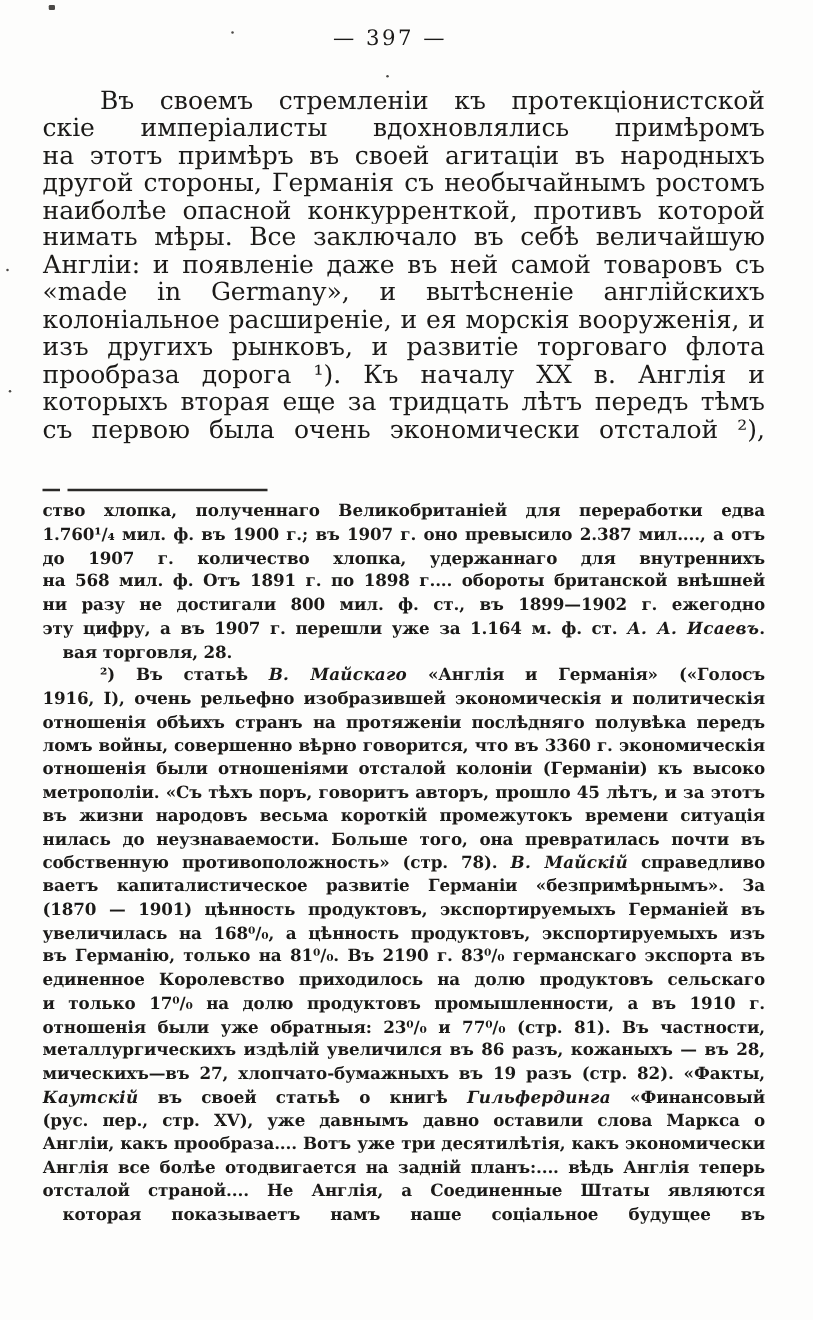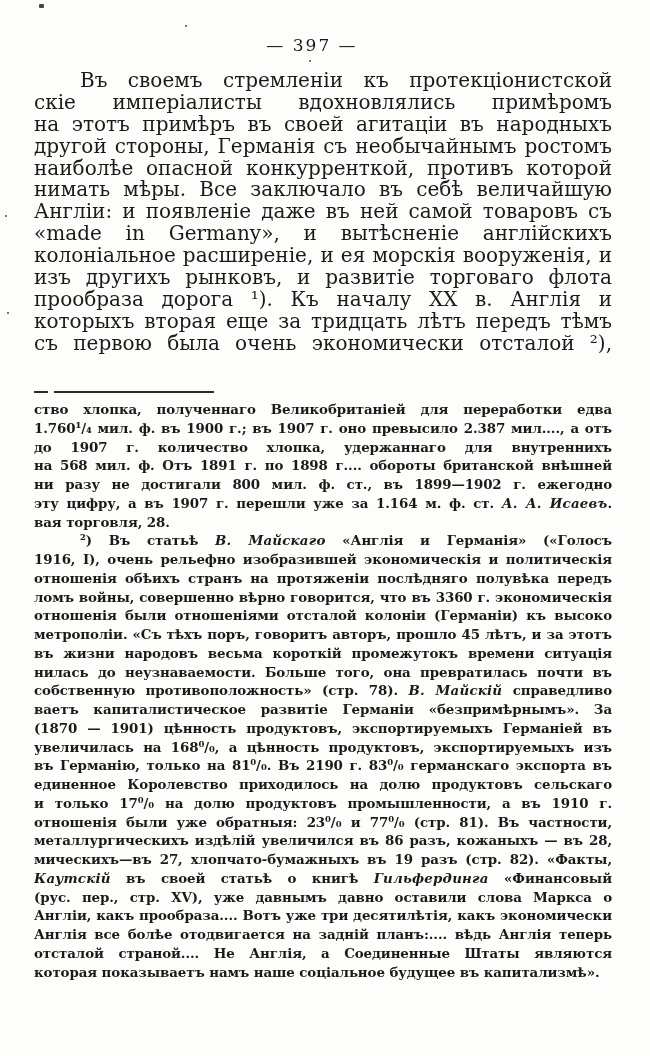--- a/index.html
+++ b/index.html
@@ -5,38 +5,38 @@
   html, body { margin: 0; padding: 0; }
   body {
     width: 650px; height: 1056px;
     position: relative;
     font-family: "DejaVu Serif", "Liberation Serif", serif;
     overflow: hidden;
   }
   .page { position: absolute; inset: 0; }
 
   .page-header {
-    position: absolute; top: 35px; left: 0; width: 624px;
+    position: absolute; top: 21px; left: 0; width: 624px;
     text-align: center;
     font-size: 17px; letter-spacing: 2px;
   }
 
   .textblock { position: absolute; left: 34px; width: 578px; }
   .main-text  { top: 70px;  font-size: 20px;  }
   .main-text .line { height: 21.9px; line-height: 21.9px; }
   .footnotes  { top: 400px; font-size: 13.4px; letter-spacing: -0.1px; font-weight: bold; }
   .footnotes .line { height: 18.76px; line-height: 18.76px; }
 
   .line {
     text-align: justify;
     text-align-last: justify;
     overflow: hidden;
     white-space: normal;
   }
-  .line.last { text-align-last: left; }
+  .line.last { text-align-last: left; margin-left: 16px; }
   .line.indent { padding-left: 46px; }
   .line i { letter-spacing: 0.2px; }
 
   .fn-separator {
     position: absolute; top: 391px; left: 34px; height: 2px;
     display: flex; align-items: center;
   }
   .fn-separator .seg { height: 2px; display: inline-block; }
   .fn-separator .dash { width: 14px; margin-right: 6px; }
   .fn-separator .rule { width: 160px; }

